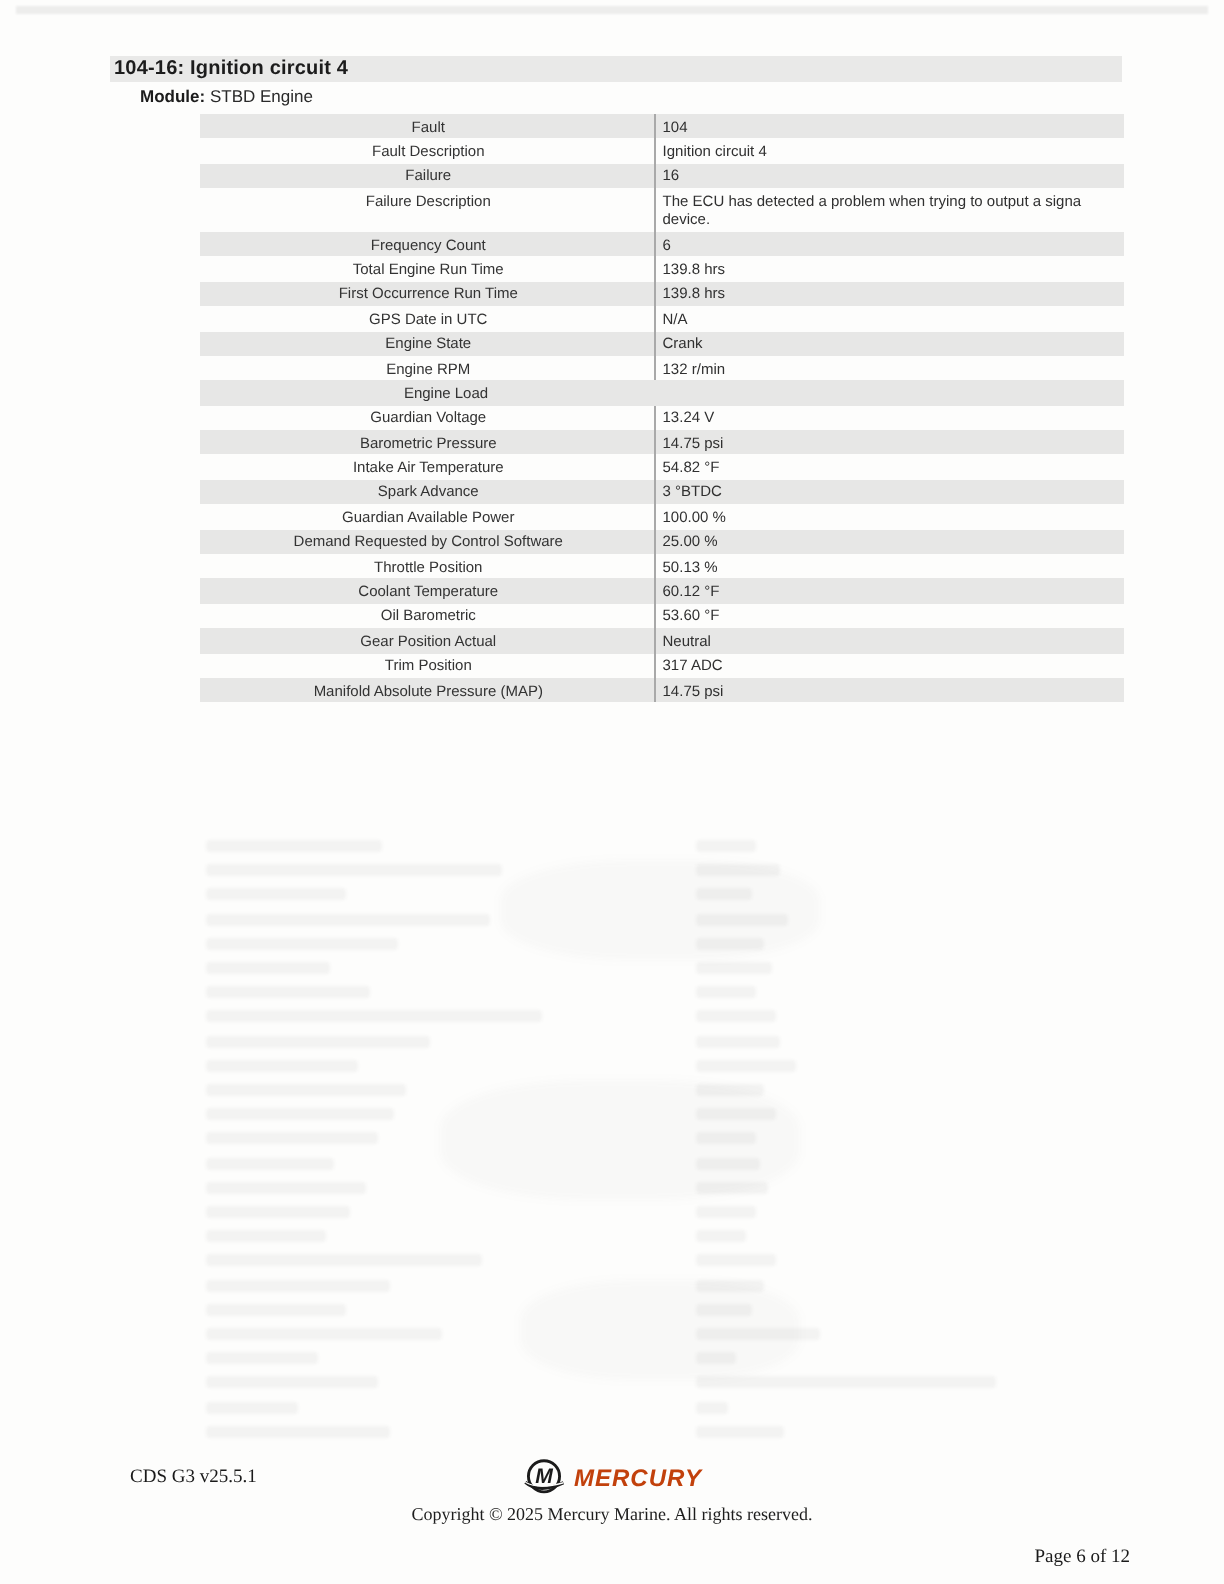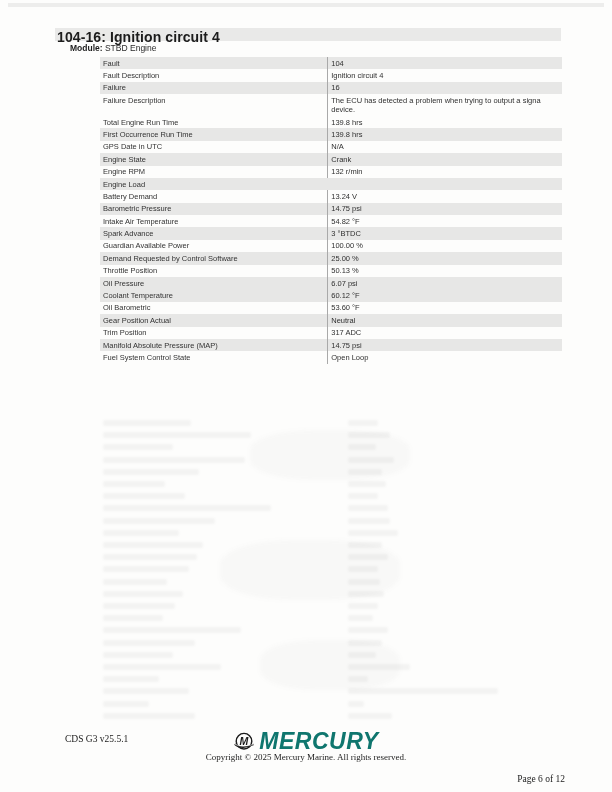--- a/index.html
+++ b/index.html
@@ -18,21 +18,21 @@
   }
   .smudge{position:absolute;background:rgba(90,90,90,0.03);filter:blur(2px);border-radius:40%;}
 
   
   .fault-title-band{
     position:absolute;left:55px;top:28px;width:506px;height:13px;
     background:#e9e9e8;
   }
   .fault-title{
     position:absolute;left:2px;top:1px;
-    font-size:14px;font-weight:bold;color:#1c1c1c;
+    font-size:10px;font-weight:bold;color:#1c1c1c;
     letter-spacing:.1px;white-space:nowrap;
   }
   .module-line{
     position:absolute;left:70px;top:43px;
     font-size:8.5px;color:#2a2a2a;white-space:nowrap;
   }
   .module-line b{color:#1c1c1c;}
 
   
   .fault-table{
@@ -42,21 +42,21 @@
     display:flex;align-items:stretch;min-height:12.4px;
     box-sizing:border-box;
   }
   .t-row.striped{background:#e7e7e6;}
   .cell{
     box-sizing:border-box;
     font-size:7.5px;line-height:9.6px;
     padding:1.6px 2px 1px 3px;
     color:#333;
   }
-  .cell-label{width:245px;}
+  .cell-label{width:245px;text-align:center;}
   .cell-value{
     width:253px;border-left:1px solid #a9a9a9;
     white-space:pre-line;color:#303030;
   }
 
   
   .bleed{position:absolute;left:100px;top:420px;width:462px;height:300px;pointer-events:none;}
   .g-row{position:absolute;height:7px;}
   .g-blob{
     position:absolute;height:6px;border-radius:2px;
@@ -71,22 +71,22 @@
   .footer-page{
     position:absolute;right:47px;top:734px;
     font-family:"Liberation Serif", serif;font-size:9.5px;color:#1a1a1a;margin-top:40px;
   }
   .brand-row{
     position:absolute;left:0;top:728px;width:612px;
     display:flex;justify-content:center;align-items:center;gap:4px;
   }
   .brand-logo{width:22px;height:22px;}
   .brand-name{
-    font-size:23px;font-weight:bold;font-style:italic;
-    letter-spacing:.5px;color:#0f766e;
+    font-size:12px;font-weight:bold;font-style:italic;
+    letter-spacing:.5px;color:#c2410c;
   }
   .copyright{
     position:absolute;left:0;top:752px;width:612px;
     text-align:center;
     font-family:"Liberation Serif", serif;font-size:9px;color:#1d1d1d;
   }
 </style>
 </head>
 <body>
 
@@ -114,20 +114,24 @@
         </div>
         <div class="t-row striped">
           <div class="cell cell-label">Failure</div>
           <div class="cell cell-value">16</div>
         </div>
         <div class="t-row">
           <div class="cell cell-label">Failure Description</div>
           <div class="cell cell-value">The ECU has detected a problem when trying to output a signa
 device.</div>
         </div>
+        <div class="t-row striped">
+          <div class="cell cell-label">Frequency Count</div>
+          <div class="cell cell-value">6</div>
+        </div>
         <div class="t-row">
           <div class="cell cell-label">Total Engine Run Time</div>
           <div class="cell cell-value">139.8 hrs</div>
         </div>
         <div class="t-row striped">
           <div class="cell cell-label">First Occurrence Run Time</div>
           <div class="cell cell-value">139.8 hrs</div>
         </div>
         <div class="t-row">
           <div class="cell cell-label">GPS Date in UTC</div>
@@ -138,21 +142,21 @@
           <div class="cell cell-value">Crank</div>
         </div>
         <div class="t-row">
           <div class="cell cell-label">Engine RPM</div>
           <div class="cell cell-value">132 r/min</div>
         </div>
         <div class="t-row striped">
           <div class="cell cell-label">Engine Load</div>
         </div>
         <div class="t-row">
-          <div class="cell cell-label">Battery Demand</div>
+          <div class="cell cell-label">Guardian Voltage</div>
           <div class="cell cell-value">13.24 V</div>
         </div>
         <div class="t-row striped">
           <div class="cell cell-label">Barometric Pressure</div>
           <div class="cell cell-value">14.75 psi</div>
         </div>
         <div class="t-row">
           <div class="cell cell-label">Intake Air Temperature</div>
           <div class="cell cell-value">54.82 °F</div>
         </div>
@@ -166,46 +170,38 @@
         </div>
         <div class="t-row striped">
           <div class="cell cell-label">Demand Requested by Control Software</div>
           <div class="cell cell-value">25.00 %</div>
         </div>
         <div class="t-row">
           <div class="cell cell-label">Throttle Position</div>
           <div class="cell cell-value">50.13 %</div>
         </div>
         <div class="t-row striped">
-          <div class="cell cell-label">Oil Pressure</div>
-          <div class="cell cell-value">6.07 psi</div>
-        </div>
-        <div class="t-row striped">
           <div class="cell cell-label">Coolant Temperature</div>
           <div class="cell cell-value">60.12 °F</div>
         </div>
         <div class="t-row">
           <div class="cell cell-label">Oil Barometric</div>
           <div class="cell cell-value">53.60 °F</div>
         </div>
         <div class="t-row striped">
           <div class="cell cell-label">Gear Position Actual</div>
           <div class="cell cell-value">Neutral</div>
         </div>
         <div class="t-row">
           <div class="cell cell-label">Trim Position</div>
           <div class="cell cell-value">317 ADC</div>
         </div>
         <div class="t-row striped">
           <div class="cell cell-label">Manifold Absolute Pressure (MAP)</div>
           <div class="cell cell-value">14.75 psi</div>
-        </div>
-        <div class="t-row">
-          <div class="cell cell-label">Fuel System Control State</div>
-          <div class="cell cell-value">Open Loop</div>
         </div>
       </div>
   </div>
 
   <div class="bleed" id="bleed">
       <div class="g-row" style="top: 0px;">
         <div class="g-blob" style="left: 3px; width: 88px;"></div>
         <div class="g-blob" style="left: 248px; width: 30px;"></div>
       </div>
       <div class="g-row" style="top: 12.2px;">

